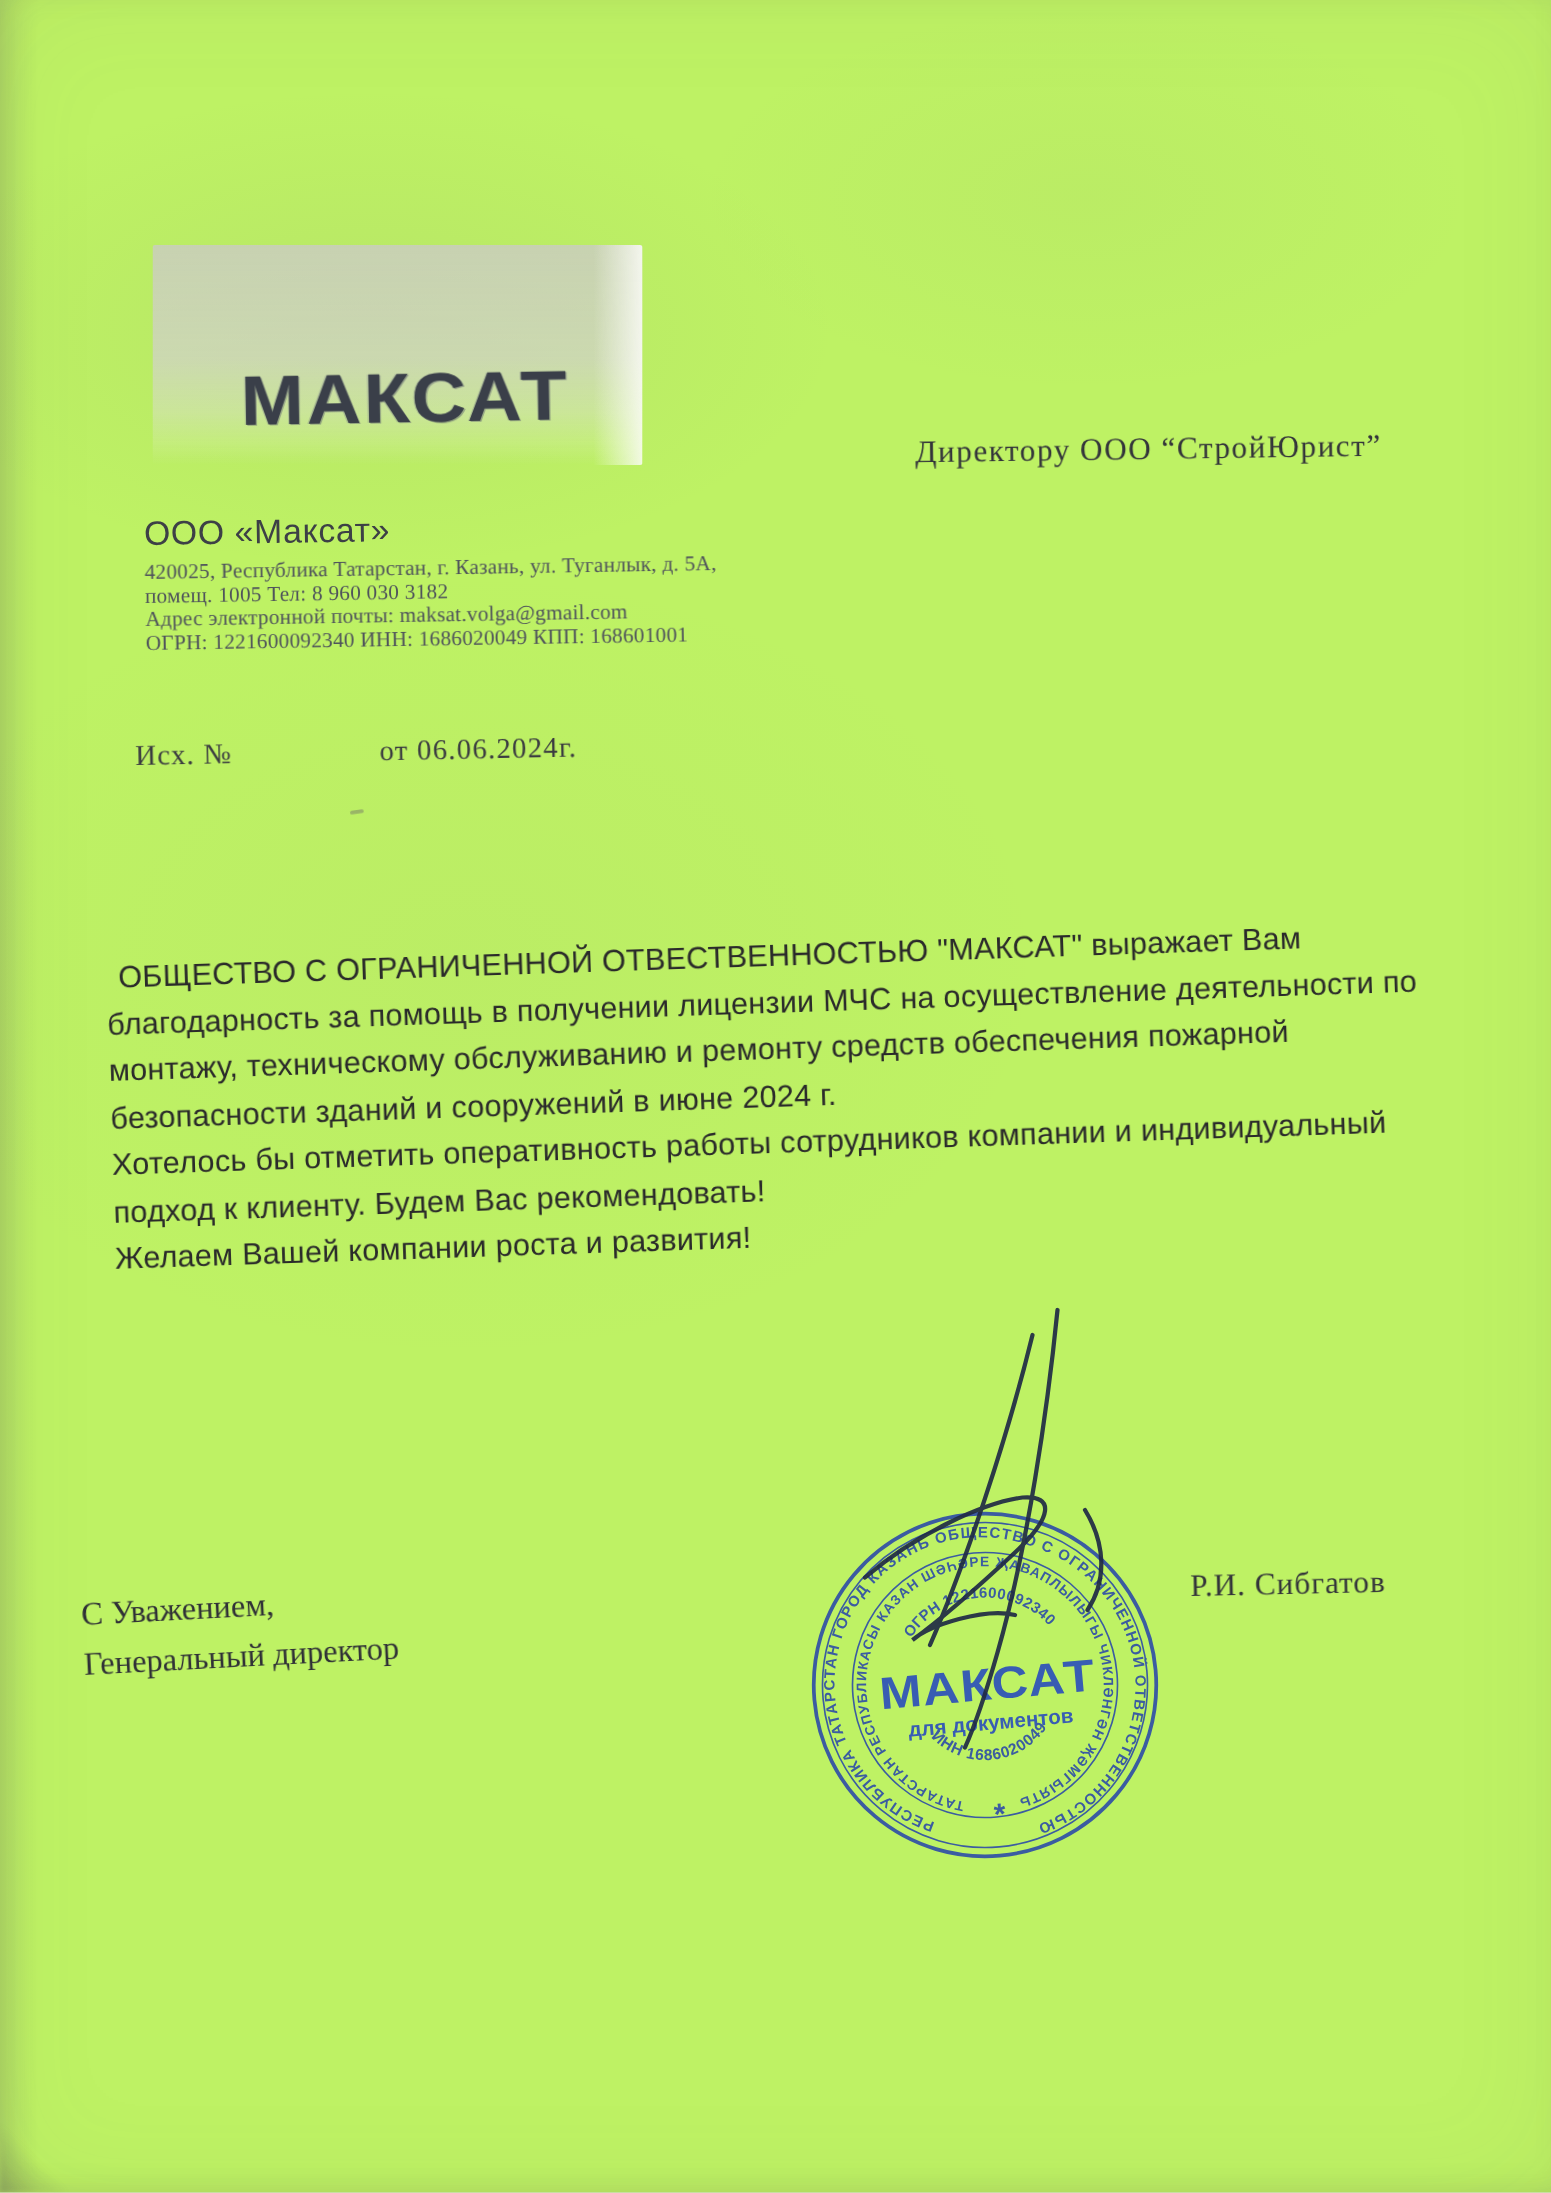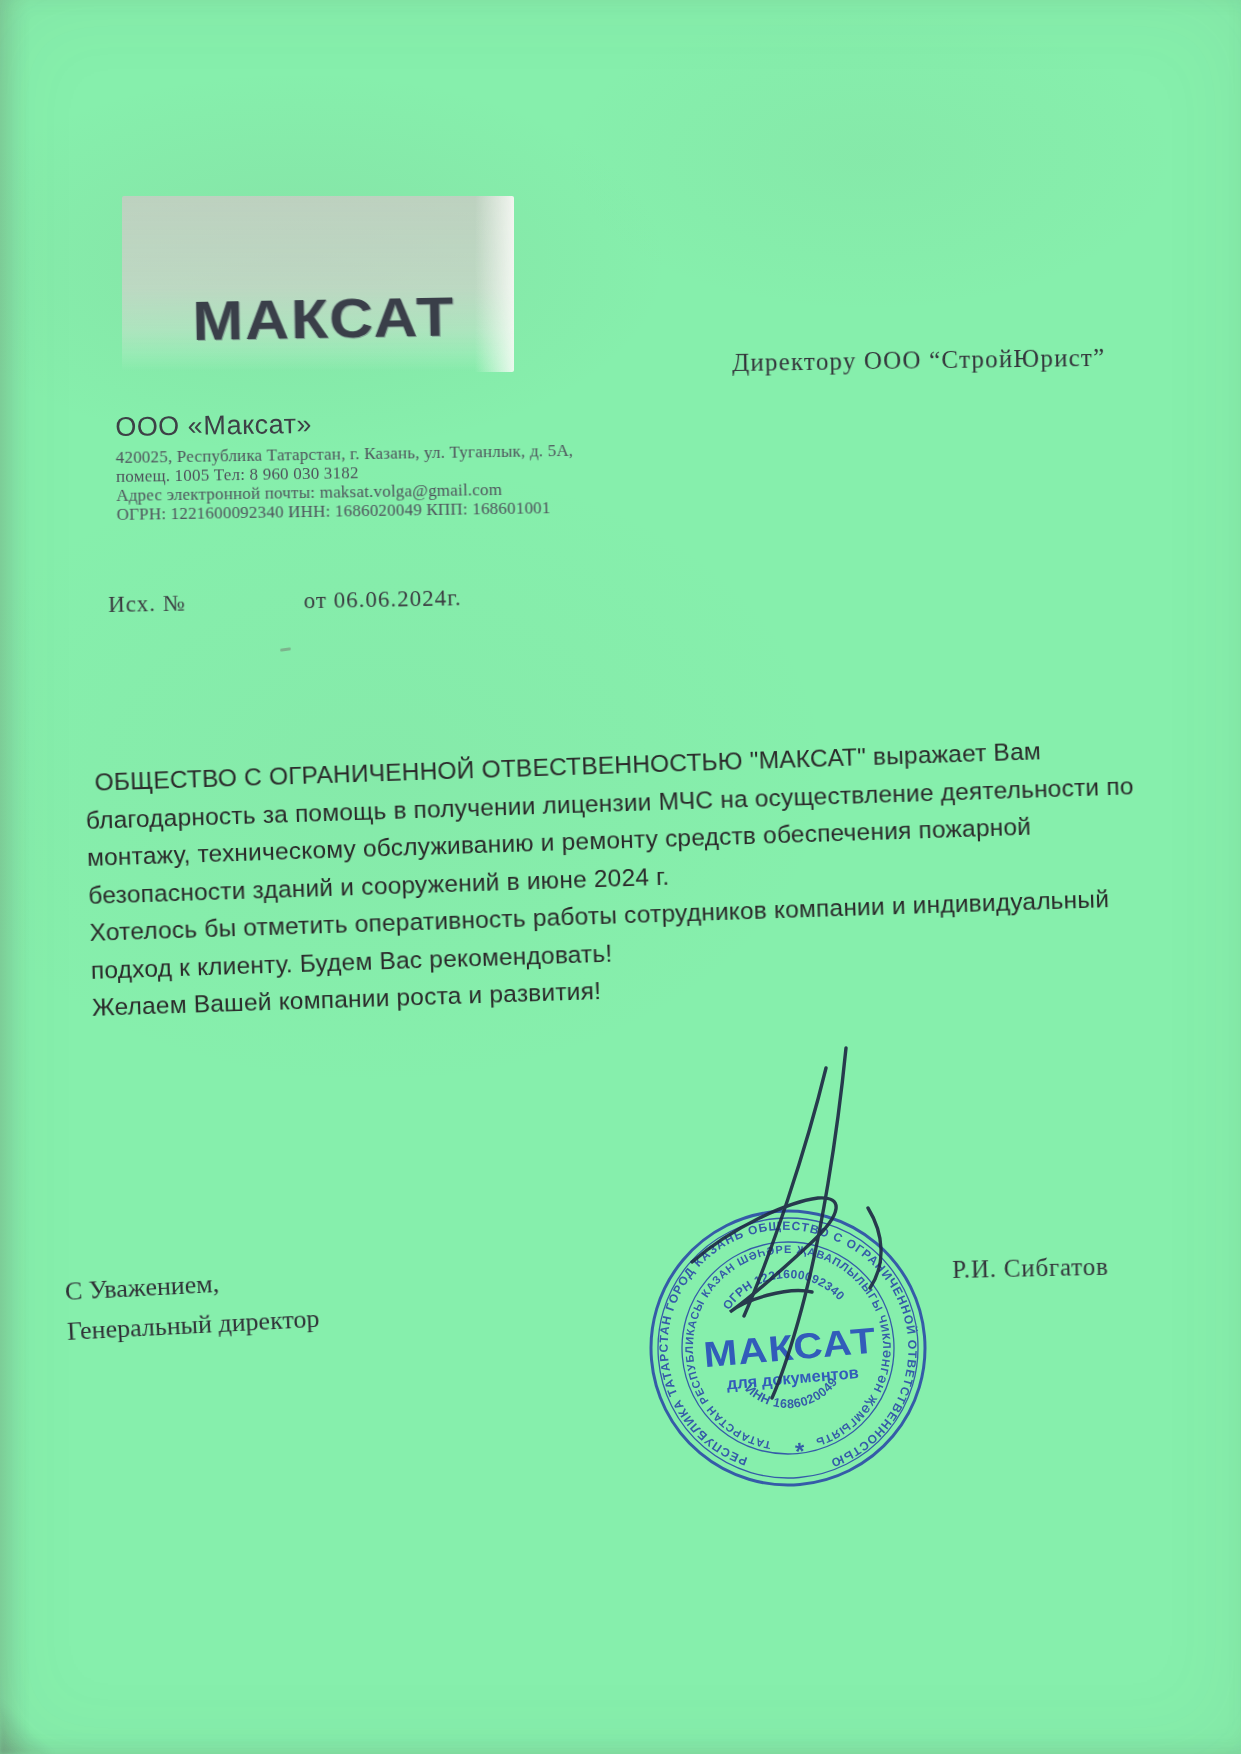--- a/index.html
+++ b/index.html
@@ -1,20 +1,20 @@
 <!DOCTYPE html>
 <html><head>
 <meta charset="utf-8">
 <style>
   html,body{margin:0;padding:0;background:#e8e8e6;}
   .page{
     position:relative;
     width:1241px;height:1754px;
     margin:0 auto;
-    background:#86efac;
+    background:#bef264;
     overflow:hidden;
     font-family:"Liberation Serif", serif;
     color:#2e2e2e;
     box-shadow:inset 0 0 90px rgba(95,95,88,.07),
                inset 14px 0 28px -12px rgba(95,95,88,.20),
                inset 0 -12px 30px -16px rgba(95,95,88,.16);
   }
   .page::before{
     content:"";position:absolute;inset:0;pointer-events:none;
     background:

